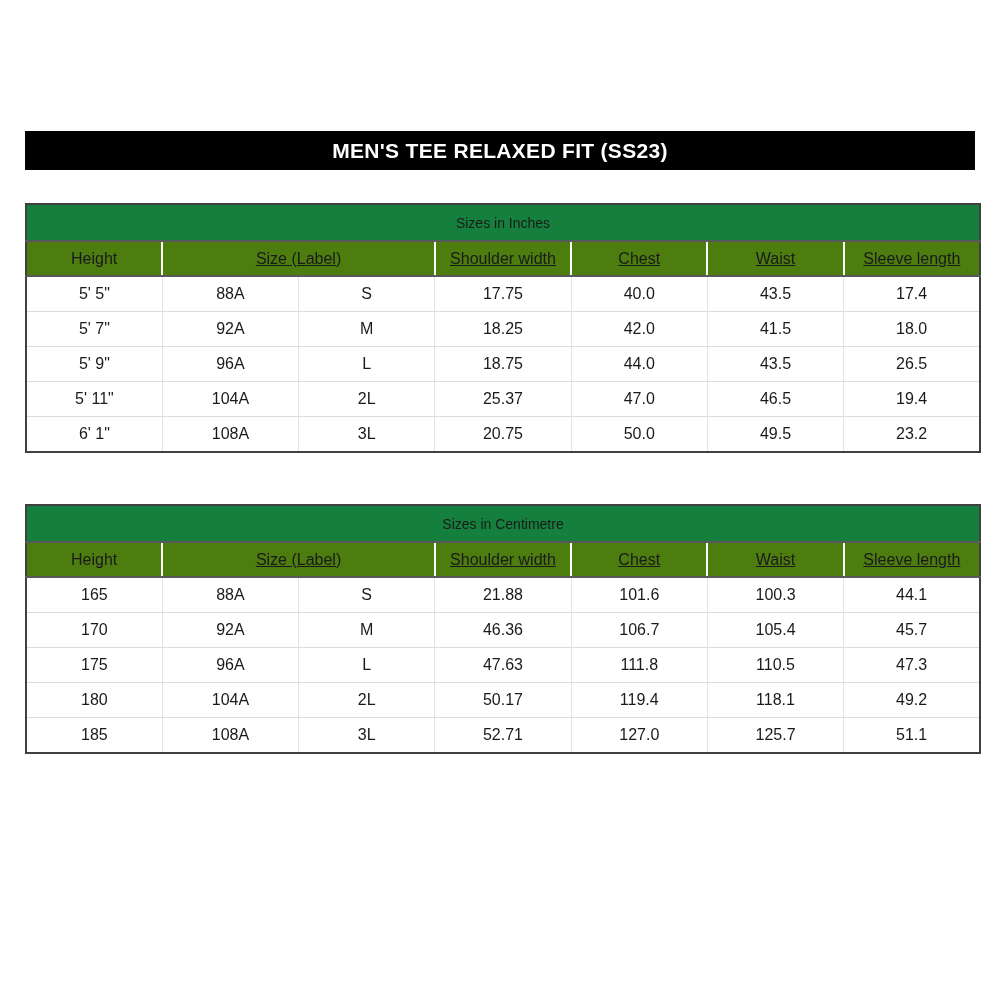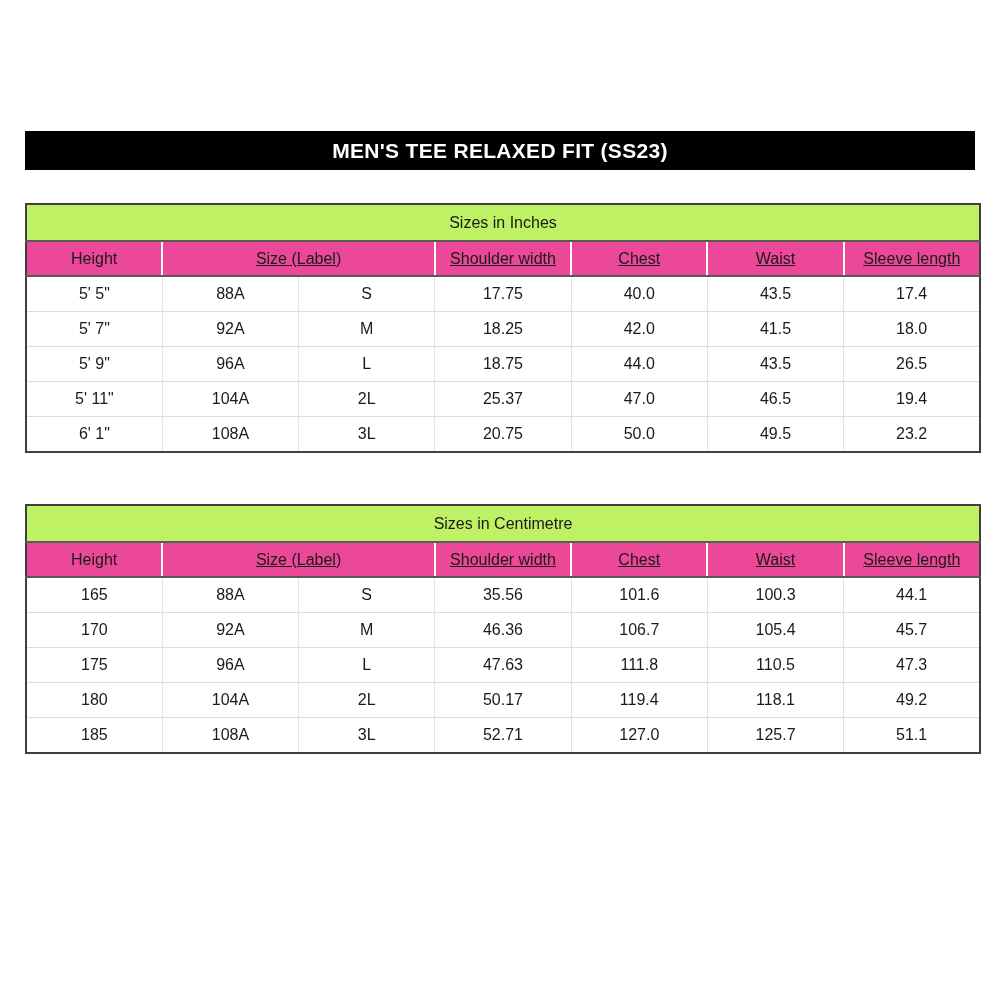--- a/index.html
+++ b/index.html
@@ -44,26 +44,26 @@
   table.size-table td, table.size-table th {
     text-align: center;
     vertical-align: middle;
     padding: 0;
     font-weight: normal;
     overflow: hidden;
     white-space: nowrap;
   }
   tr.caption-row td {
     height: 35px;
-    background: #bef264;
-    font-size: 16px;
+    background: #15803d;
+    font-size: 14px;
   }
   tr.header-row th {
     height: 33px;
-    background: #ec4899;
+    background: #4d7c0f;
     border-top: 2px solid #595959;
     border-bottom: 2px solid #595959;
   }
   tr.header-row th + th { border-left: 2px solid #ffffff; text-decoration: underline; }
   tr.data-row td { height: 34px; border-top: 1px solid #dcdcdc; }
   tr.data-row td + td { border-left: 1px solid #e3e3e3; }
 </style>
 </head>
 <body>
 
@@ -165,21 +165,21 @@
           <th colspan="2">Size (Label)</th>
           <th>Shoulder width</th>
           <th>Chest</th>
           <th>Waist</th>
           <th>Sleeve length</th>
         </tr>
         <tr class="data-row">
           <td>165</td>
           <td>88A</td>
           <td>S</td>
-          <td>35.56</td>
+          <td>21.88</td>
           <td>101.6</td>
           <td>100.3</td>
           <td>44.1</td>
         </tr>
         <tr class="data-row">
           <td>170</td>
           <td>92A</td>
           <td>M</td>
           <td>46.36</td>
           <td>106.7</td>

